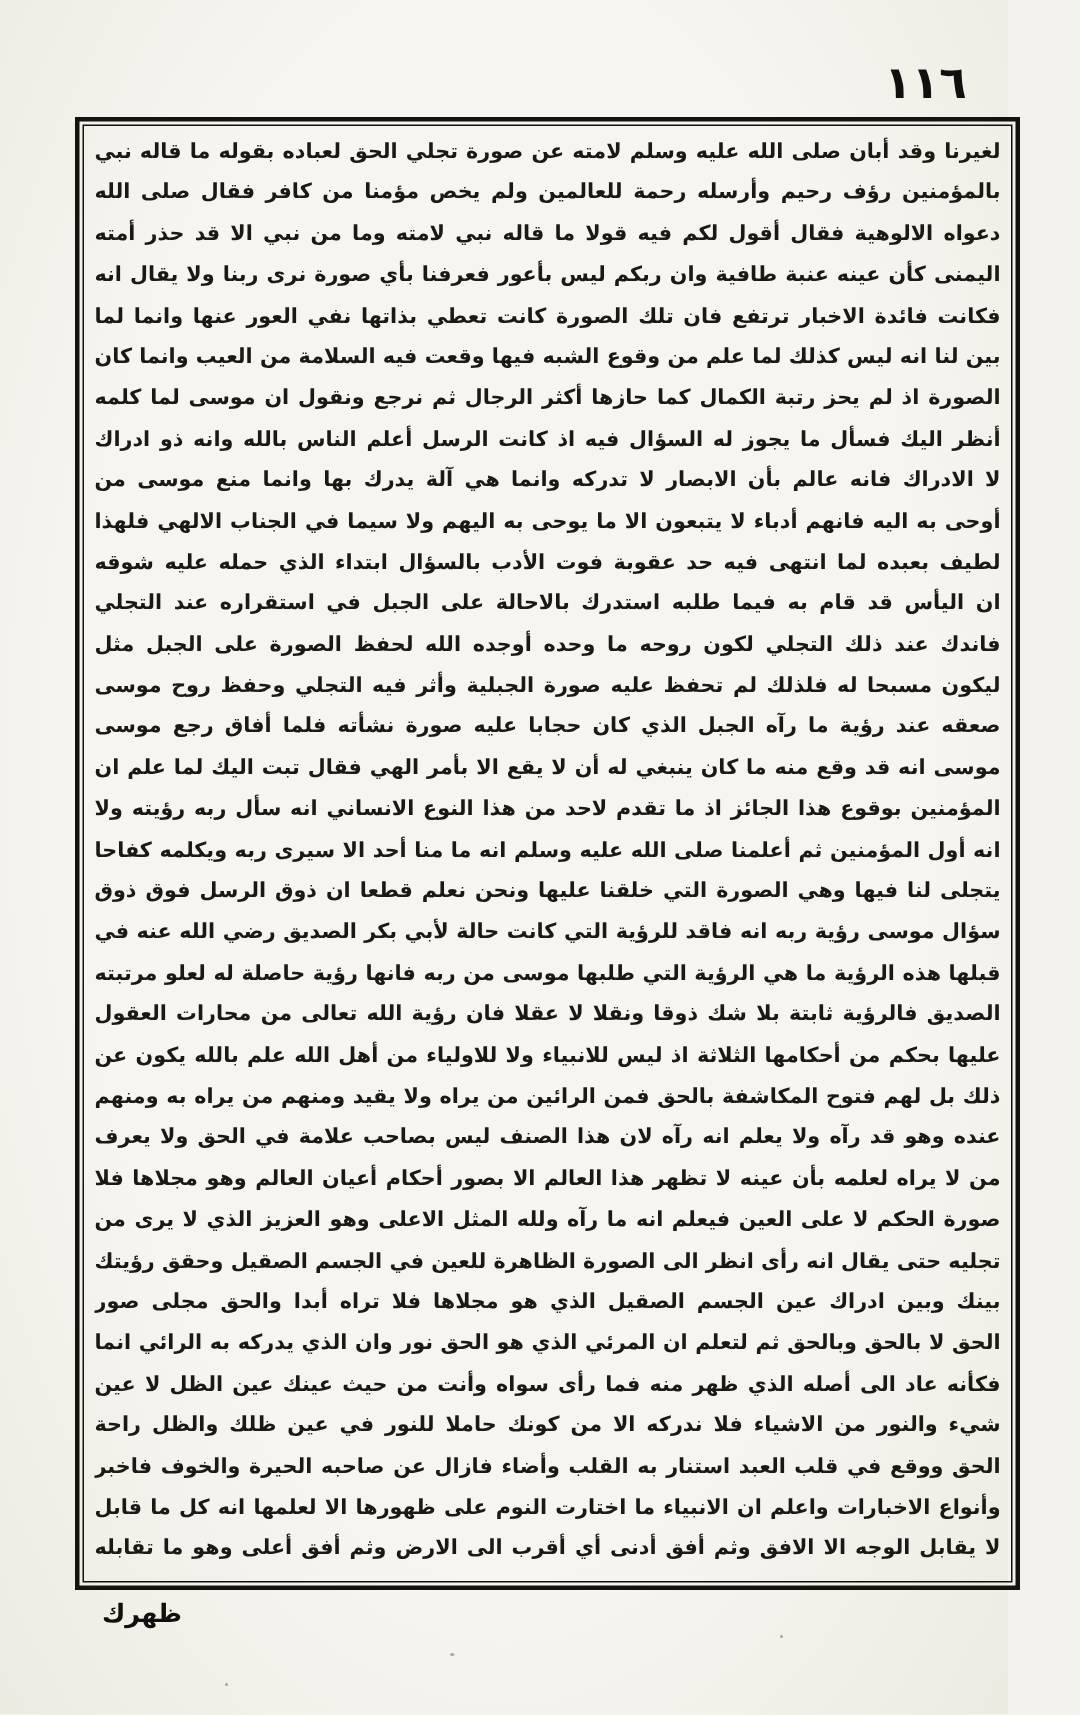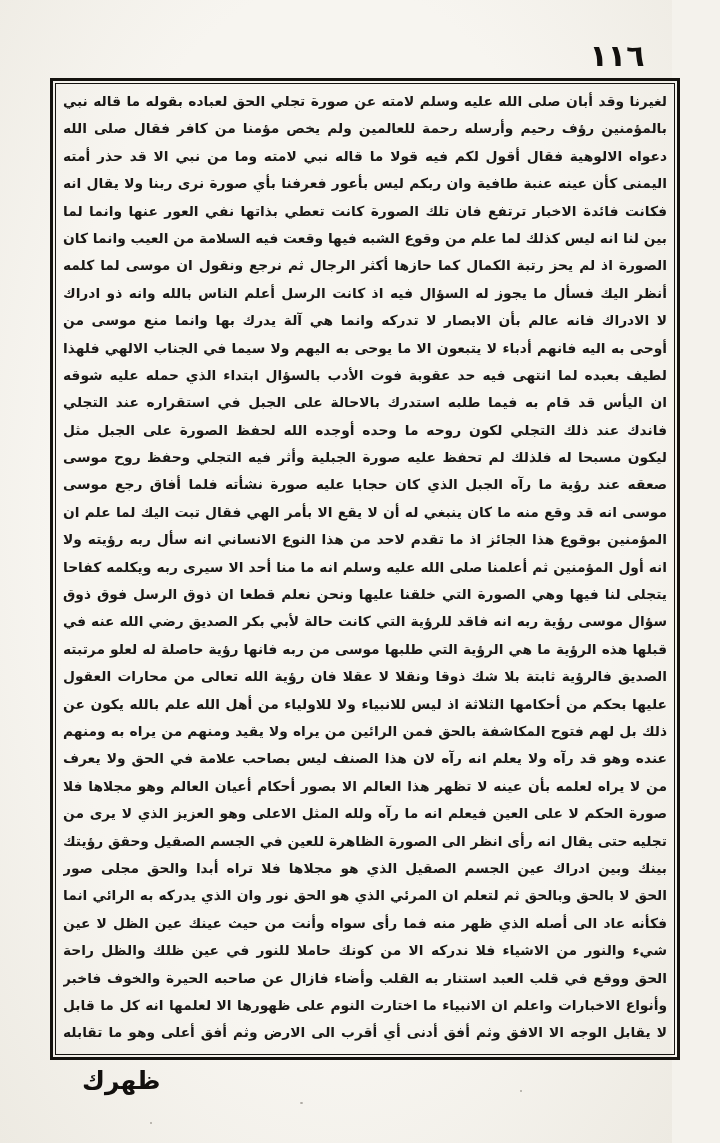--- a/index.html
+++ b/index.html
@@ -54,23 +54,23 @@
     height: 27.4px;
     line-height: 27.4px;
     font-size: 13.8px;
     font-weight: bold;
     color: #1b1916;
     white-space: normal;
     overflow: hidden;
   }
   .catchword {
     position: absolute;
-    left: 82px; top: 1066px;
+    left: 68px; top: 1066px;
     direction: rtl;
-    font-size: 25px;
+    font-size: 17px;
     font-weight: bold;
     color: #12100e;
   }
   .ink-speck { position: absolute; background: #6f6a60; border-radius: 50%; opacity: .55; }
   .speck-1 { left: 300px; top: 1102px; width: 3px; height: 2px; }
   .speck-2 { left: 520px; top: 1090px; width: 2px; height: 2px; }
   .speck-3 { left: 150px; top: 1122px; width: 2px; height: 2px; }
 </style>
 </head>
 <body>

